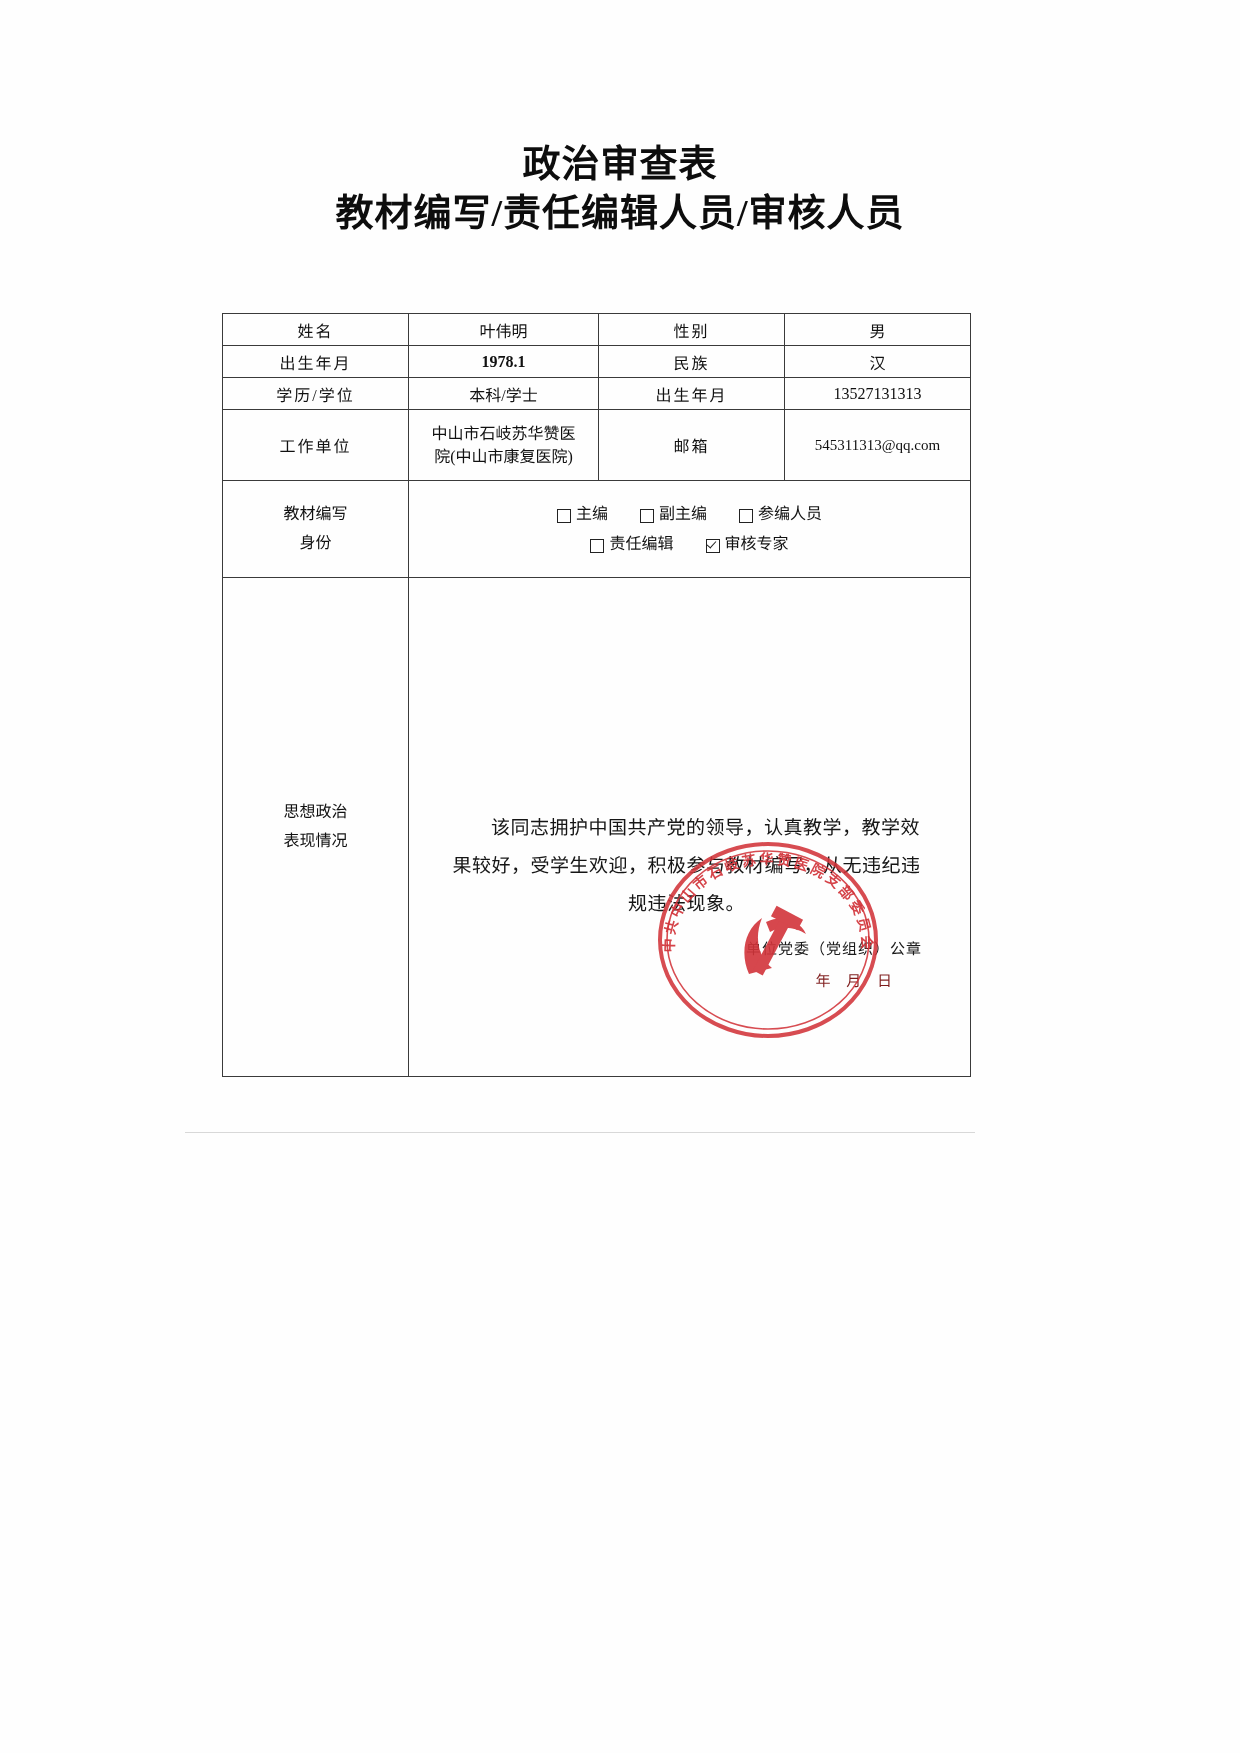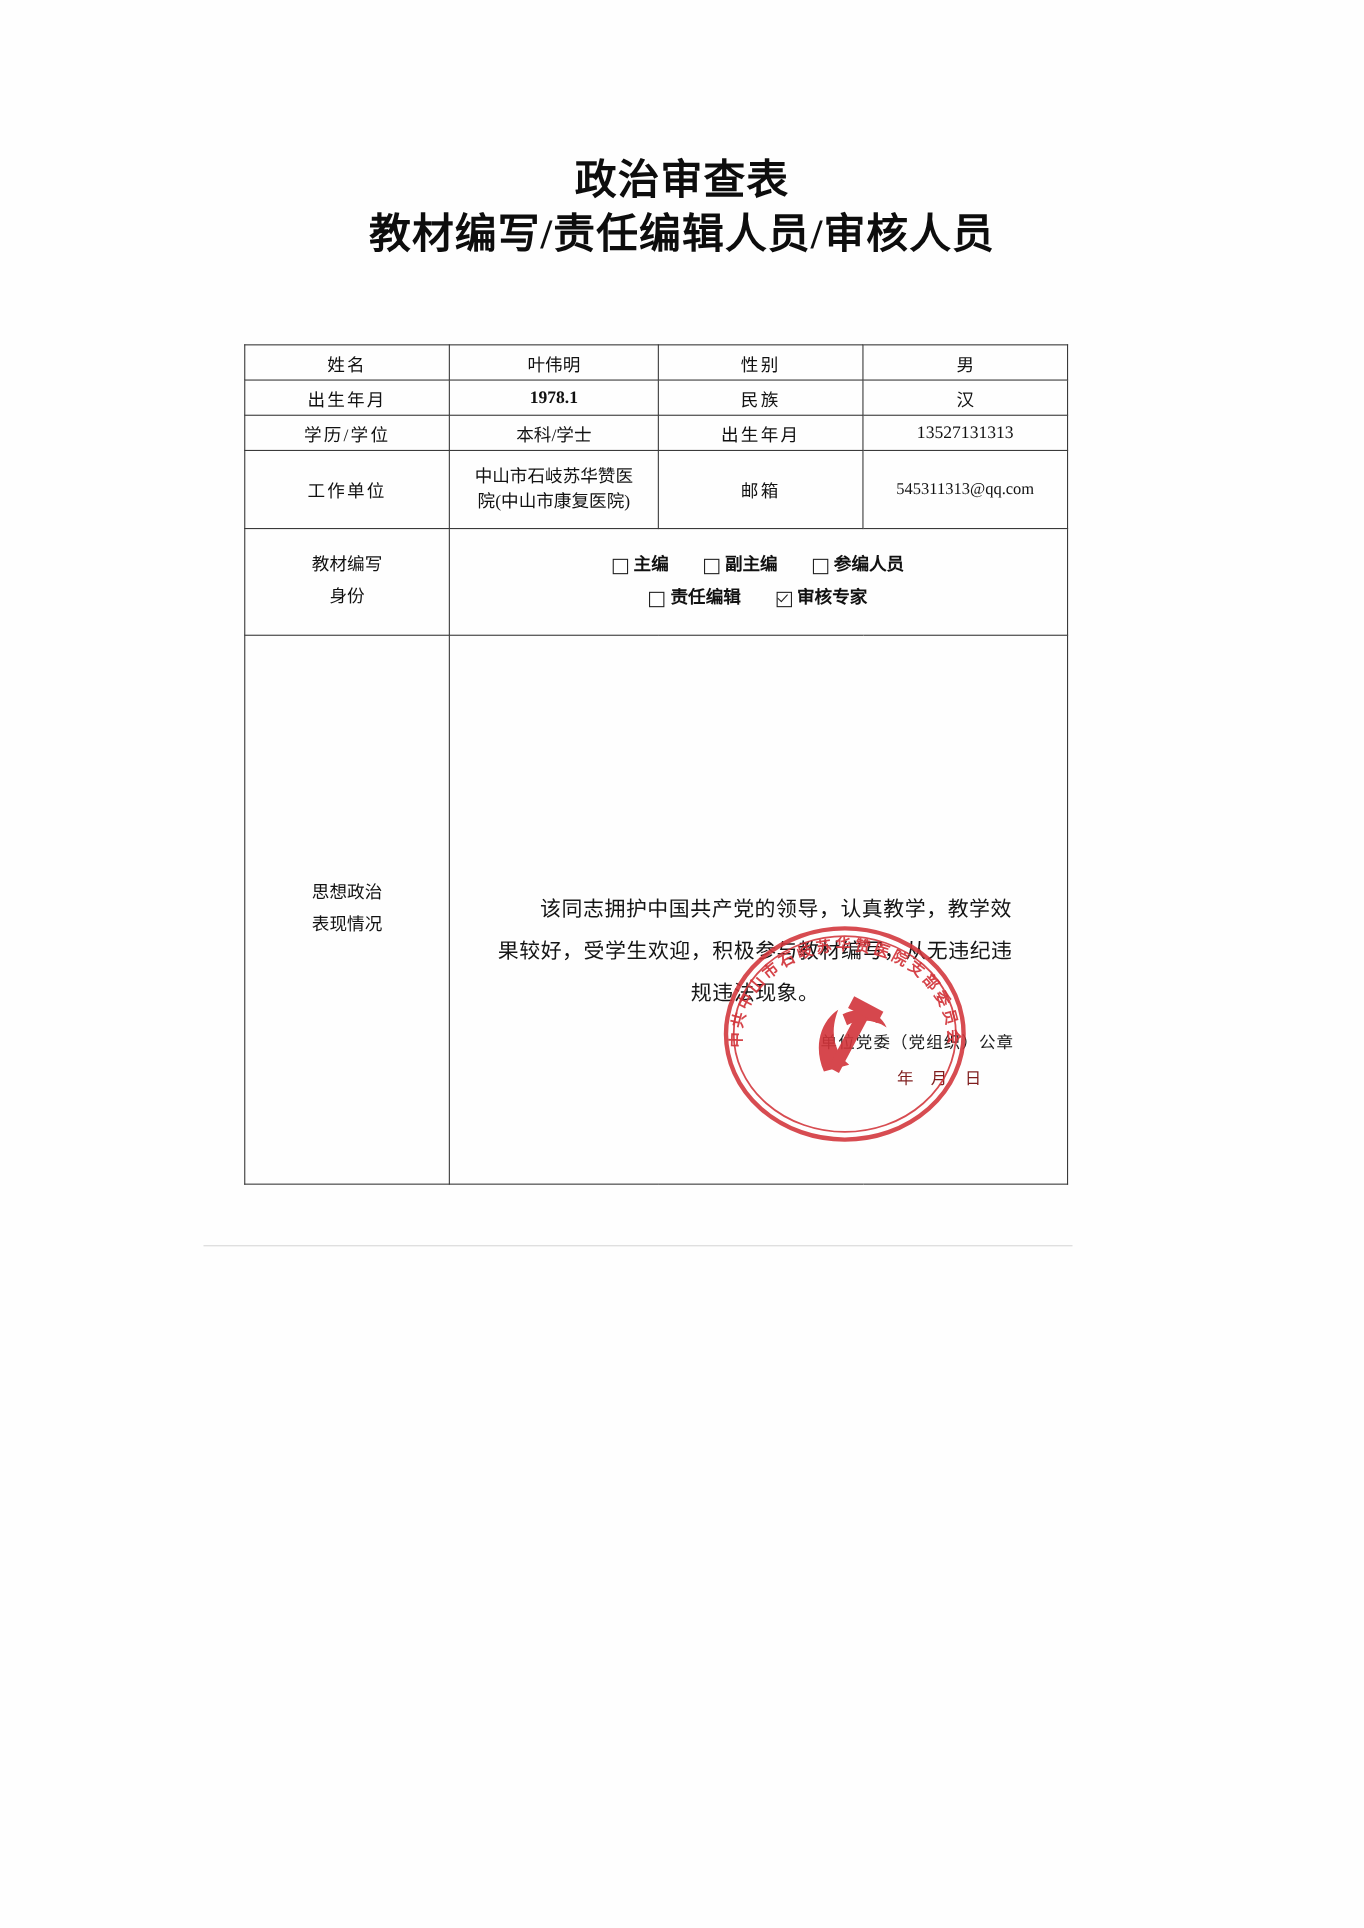--- a/index.html
+++ b/index.html
@@ -93,21 +93,21 @@
     content: "";
     position: absolute;
     left: 2px;
     top: -1px;
     width: 4px;
     height: 8px;
     border: solid #222;
     border-width: 0 1.4px 1.4px 0;
     transform: rotate(42deg);
   }
-  .cb-item { display: inline-block; margin: 0 14px; font-weight: bold; }
+  .cb-item { display: inline-block; margin: 0 14px; }
 
   
   .comment-cell {
     height: 498px;
     vertical-align: top;
     position: relative;
     text-align: left;
   }
   .comment-text {
     margin: 78px 40px 0 34px;

